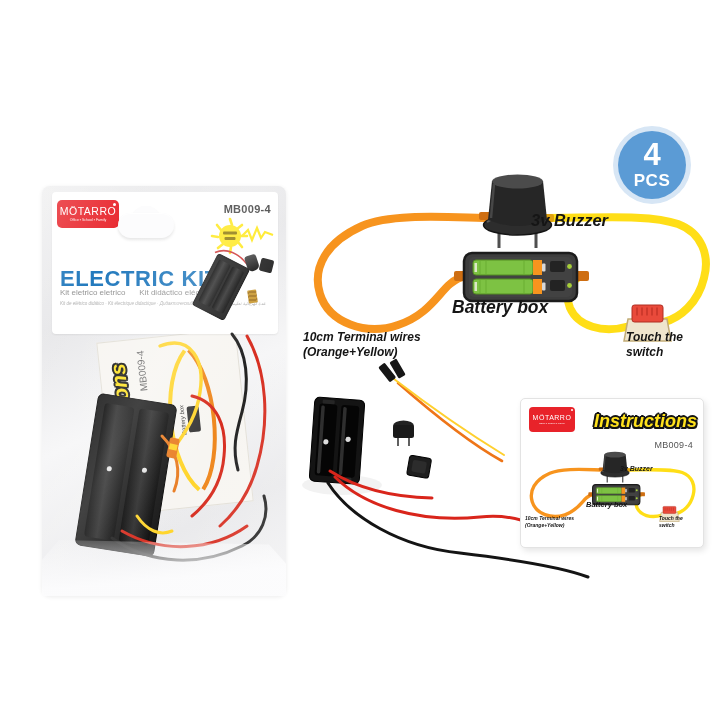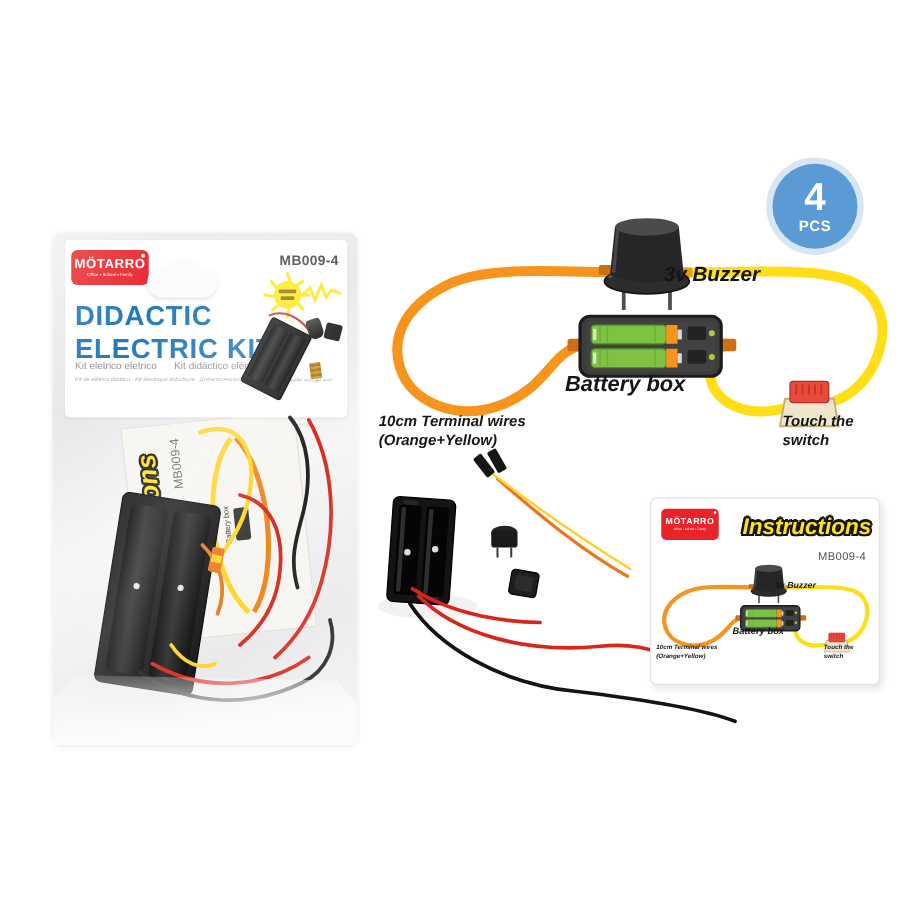--- a/index.html
+++ b/index.html
@@ -14,21 +14,21 @@
        background:linear-gradient(118deg,rgba(255,255,255,.55) 0%,rgba(255,255,255,.08) 22%,rgba(255,255,255,.45) 46%,rgba(255,255,255,.06) 66%,rgba(255,255,255,.5) 100%);
        opacity:.45;}
   #bag-fold{left:42px;top:540px;width:244px;height:56px;z-index:6;pointer-events:none;
        background:linear-gradient(175deg,rgba(255,255,255,.1) 0%,rgba(252,252,253,.95) 65%);
        clip-path:polygon(0 35%,7% 0,93% 8%,100% 42%,100% 100%,0 100%);}
   
   #hcard{left:52px;top:192px;width:226px;height:142px;background:#fff;border-radius:4px;
          box-shadow:0 1px 2px rgba(0,0,0,.07);z-index:3;}
   .logo{background:#E8232A;border-radius:5px;color:#fff;display:flex;flex-direction:column;
         align-items:center;justify-content:center;}
-  .logo .bn{font-weight:bold;letter-spacing:.5px;line-height:1;}
+  .logo .bn{font-weight:normal;letter-spacing:.5px;line-height:1;}
   .logo .bt{line-height:1;margin-top:2px;opacity:.95;}
   .logo .tm{position:absolute;background:#fff;border-radius:50%;}
   #pkg-logo{left:5px;top:8px;width:62px;height:28px;}
   #pkg-logo .bn{font-size:10.5px;} #pkg-logo .bt{font-size:3.5px;}
   #pkg-model{right:7px;top:11px;font-size:11px;font-weight:bold;color:#3c3c3c;letter-spacing:.3px;}
   #hang-hole{left:66px;top:21px;width:56px;height:25px;border-radius:13px;background:#fcfcfd;
              box-shadow:0 2px 3px rgba(0,0,0,.10),inset 0 1px 1px rgba(255,255,255,.9);}
   #hang-bump{left:80px;top:14px;width:28px;height:26px;border-radius:50%;background:#fcfcfd;
              box-shadow:0 1px 2px rgba(0,0,0,.07);}
   #burst{left:158px;top:24px;width:66px;height:40px;}
@@ -61,21 +61,21 @@
   #bag-holder{left:86px;top:398px;width:78px;height:152px;background:#131313;border:1px solid #000;
               border-radius:6px;transform:rotate(9deg);z-index:3;}
   #bag-holder .ch{position:absolute;top:8px;width:30px;height:135px;border-radius:4px;
               background:linear-gradient(90deg,#000 0%,#272727 42%,#070707 100%);}
   #bag-holder .dot{position:absolute;width:5px;height:5px;border-radius:50%;background:#e4e4e4;}
   
   #pcs{left:618px;top:131px;width:68px;height:68px;border-radius:50%;background:#5B9BD5;
        box-shadow:0 0 0 5px #D7E6F5;display:flex;flex-direction:column;align-items:center;
        justify-content:center;color:#fff;z-index:4;}
   #pcs .c{font-size:31px;font-weight:bold;line-height:1;}
-  #pcs .u{font-size:12px;font-weight:bold;letter-spacing:.5px;margin-top:1px;}
+  #pcs .u{font-size:17px;font-weight:bold;letter-spacing:.5px;margin-top:1px;}
   
   .lbl{position:absolute;font-style:italic;color:#151515;}
   #lbl-buzzer{left:531px;top:211px;font-size:16.5px;font-weight:700;}
   #lbl-batt{left:452px;top:297px;font-size:17.5px;font-weight:600;}
   #lbl-wires{left:303px;top:330px;font-size:12px;font-weight:700;line-height:15px;}
   #lbl-switch{left:626px;top:330px;font-size:12px;font-weight:700;line-height:15px;}
   
   #icard{left:520px;top:398px;width:182px;height:148px;background:#fff;border:1px solid #e3e3e3;
          border-radius:5px;box-shadow:2px 3px 6px rgba(0,0,0,.10);z-index:2;}
   #icard-logo{left:8px;top:8px;width:46px;height:25px;border-radius:4px;}
@@ -140,21 +140,20 @@
     <div id="pkg-model" class="abs">MB009-4</div>
     <div id="hang-bump" class="abs"></div>
     <div id="hang-hole" class="abs"></div>
     <svg id="burst" class="abs" viewBox="0 0 66 40">
       <path d="M20,3 l2,6 M7,9 l4,5 M2,20 l6,1 M8,32 l5,-4 M20,37 l1,-6 M32,31 l-4,-5 M37,20 l-6,0 M32,9 l-5,4" stroke="#FFE81A" stroke-width="2.6" fill="none" stroke-linecap="round"></path>
       <circle cx="20" cy="20" r="11" fill="#FFE81A"></circle>
       <rect x="13" y="15.5" width="14" height="3" rx="1" fill="#8a7400"></rect>
       <rect x="14.5" y="21" width="11" height="3" rx="1" fill="#8a7400"></rect>
       <path d="M32,20 l6,-6 4,10 5,-12 4,10 4,-6 8,3" stroke="#FFE81A" stroke-width="2.2" fill="none"></path>
     </svg>
-    <div class="abs pkg-title" style="top:50px;">DIDACTIC</div>
     <div class="abs pkg-title" style="top:76px;">ELECTRIC KIT</div>
     <div id="pkg-sub" class="abs">
       <span>Kit eletrico eletrico</span>
       <span>Kit didáctico eléctrico</span>
     </div>
     <div id="pkg-sub2" class="abs">Kit de elétrico didático · Kit électrique didactique · Дидактический электронабор · عدة كهربائية تعليمية</div>
     <div id="collage" class="abs">
       <div class="abs mini-holder">
         <div class="ch" style="left:3px;"></div>
           <div class="ch" style="left:18px;"></div>

